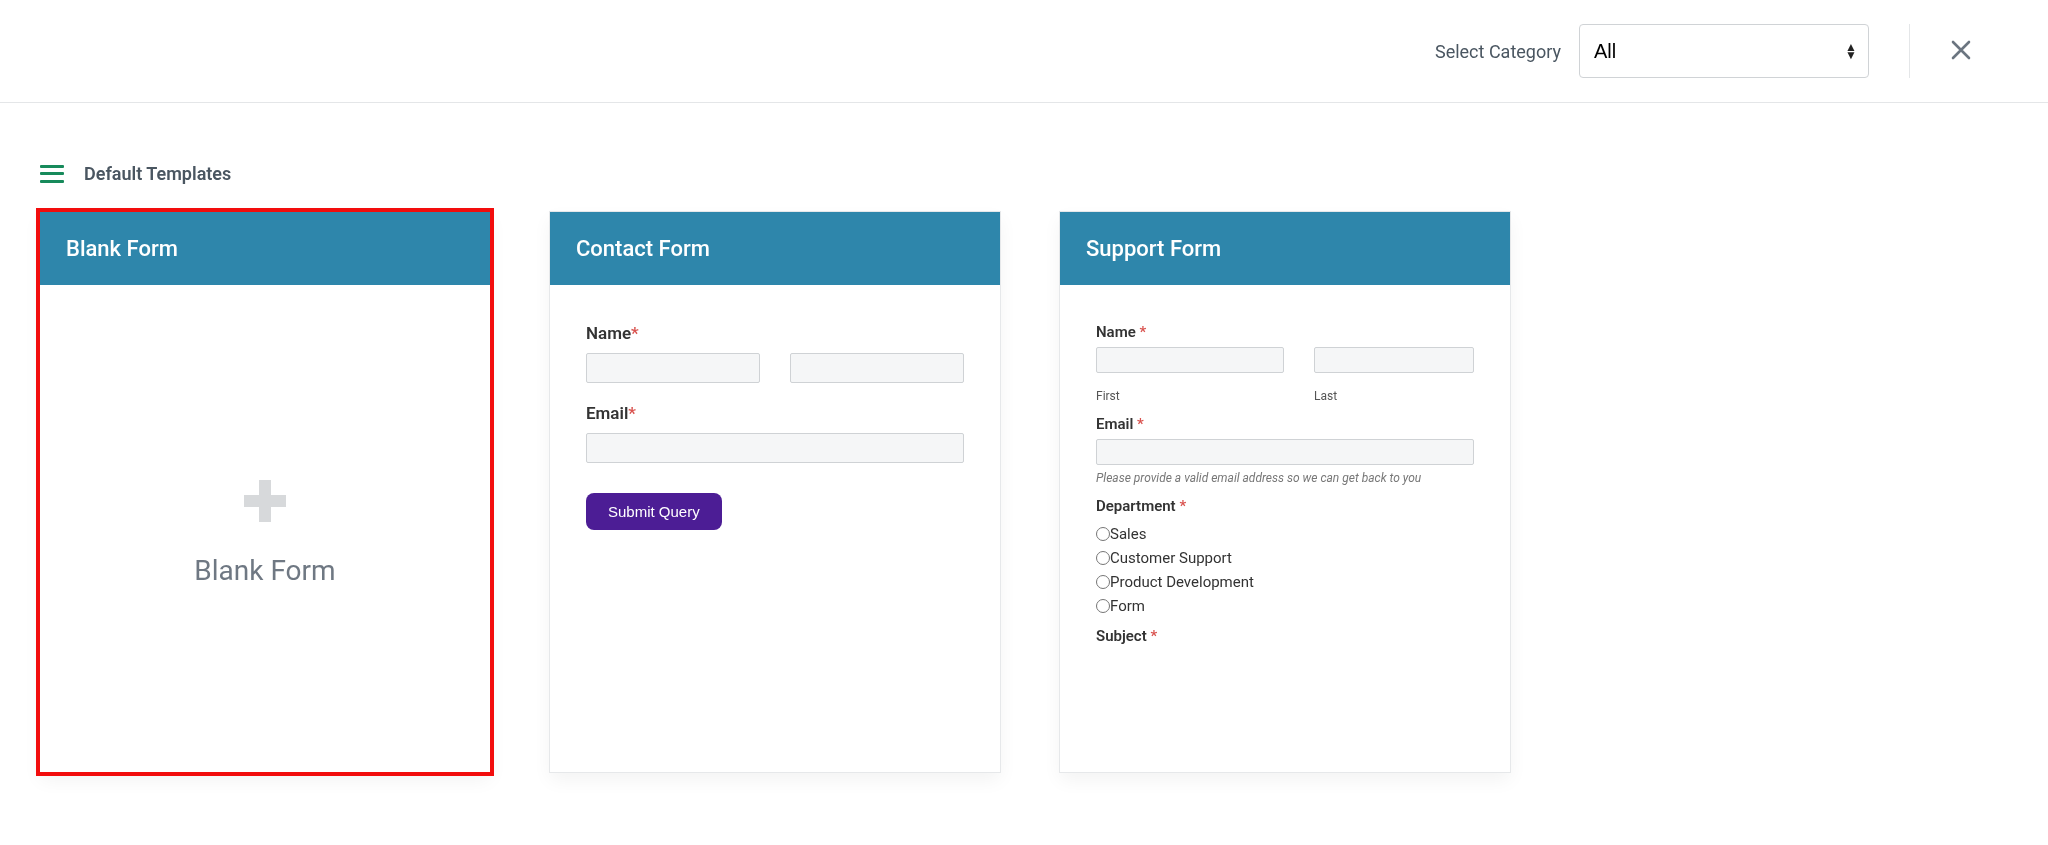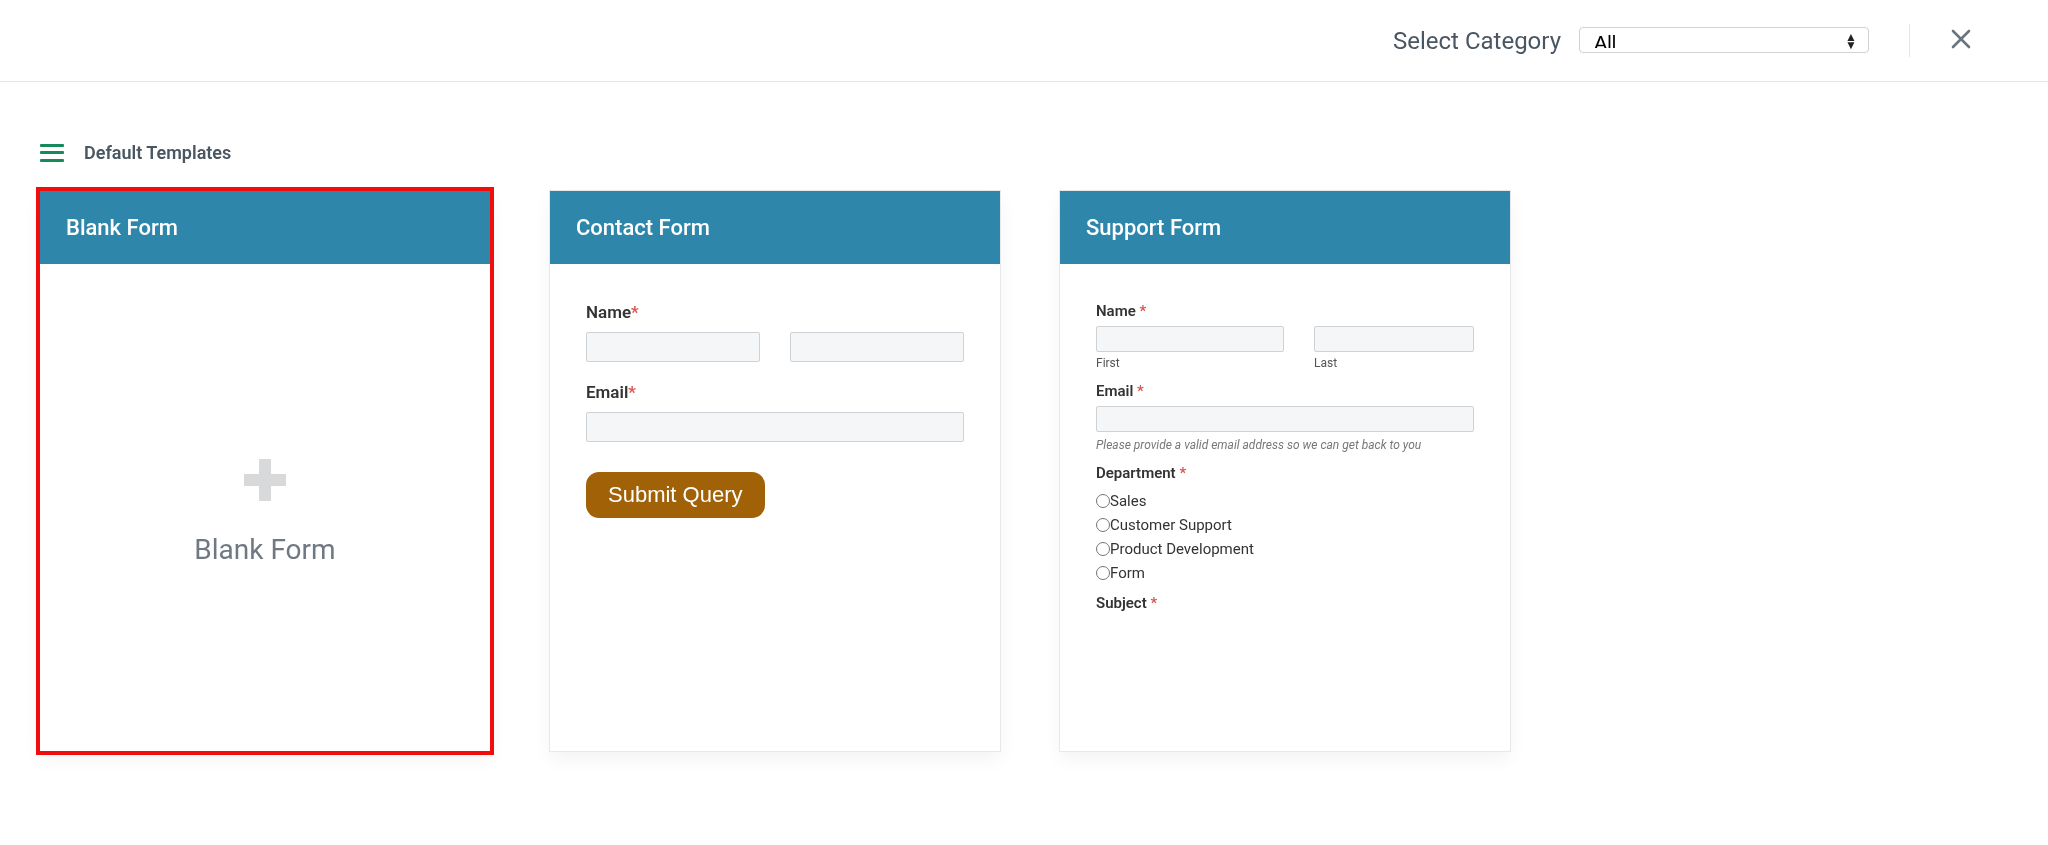--- a/index.html
+++ b/index.html
@@ -30,26 +30,26 @@
     color: #1f7fb5;
     text-decoration: underline;
   }
   .cat-wrap {
     margin-left: auto;
     display: flex;
     align-items: center;
     gap: 18px;
   }
   .cat-label {
-    font-size: 24px;
+    font-size: 18px;
     color: #4a5661;
   }
   .cat-select {
     font-size: 20px;
-    height: 26px;
+    height: 54px;
     padding: 4px 36px 4px 14px;
     border: 1px solid #d0d3d6;
     border-radius: 4px;
     background: #fff;
     min-width: 290px;
     appearance: none;
     position: relative;
   }
   .select-wrap {
     position: relative;
@@ -172,38 +172,38 @@
   .ta {
     width: 100%;
     height: 72px;
     border: 1px solid #cfd2d5;
     background: #f5f6f7;
     border-radius: 2px;
   }
   .sublbl {
     font-size: 13px;
     color: #555;
-    margin-top: 4px;
+    margin-top: 16px;
   }
   .sublbl-row { display: flex; }
   .sublbl-row .sublbl:first-child { flex: 1; }
   .sublbl-row .sublbl:last-child { width: 120px; }
   .hint {
     font-size: 13px;
     font-style: italic;
     color: #777;
     margin-top: 6px;
   }
   .submit-btn {
-    background: #a16207;
+    background: #4c1d95;
     color: #fff;
     border: none;
     padding: 10px 22px;
-    font-size: 22px;
-    border-radius: 13px;
+    font-size: 15px;
+    border-radius: 8px;
     margin-top: 10px;
   }
   .radio-list { margin-top: 10px; }
   .radio-item {
     display: flex;
     align-items: center;
     font-size: 16px;
     color: #333;
     margin-bottom: 8px;
   }

